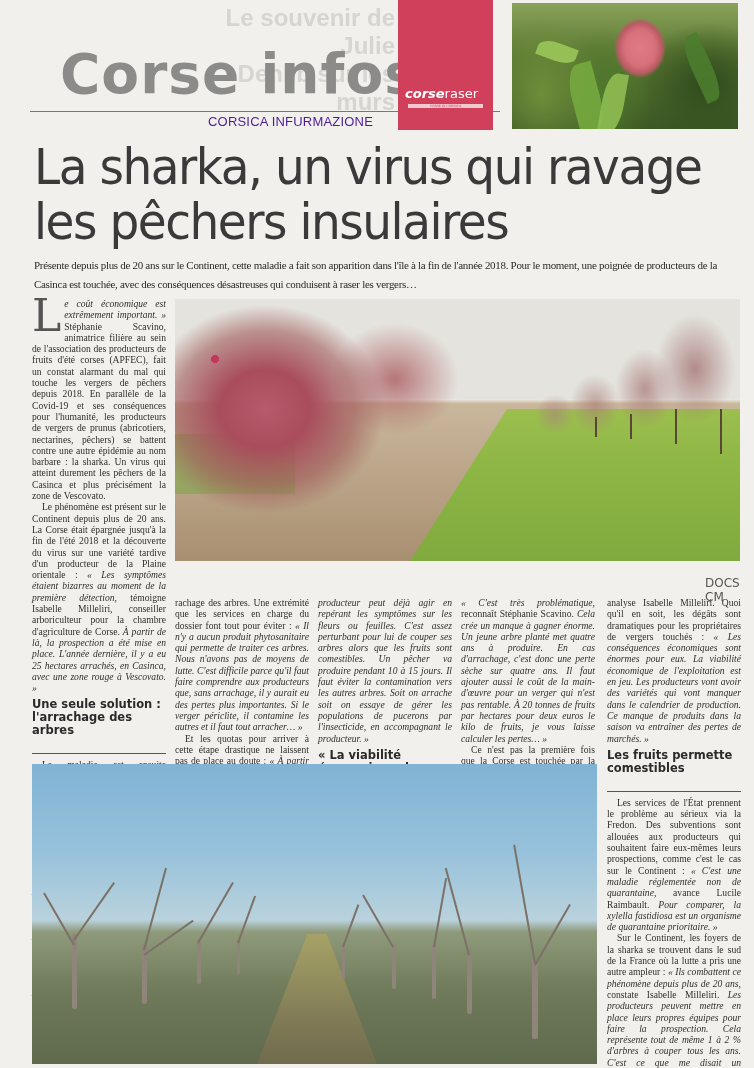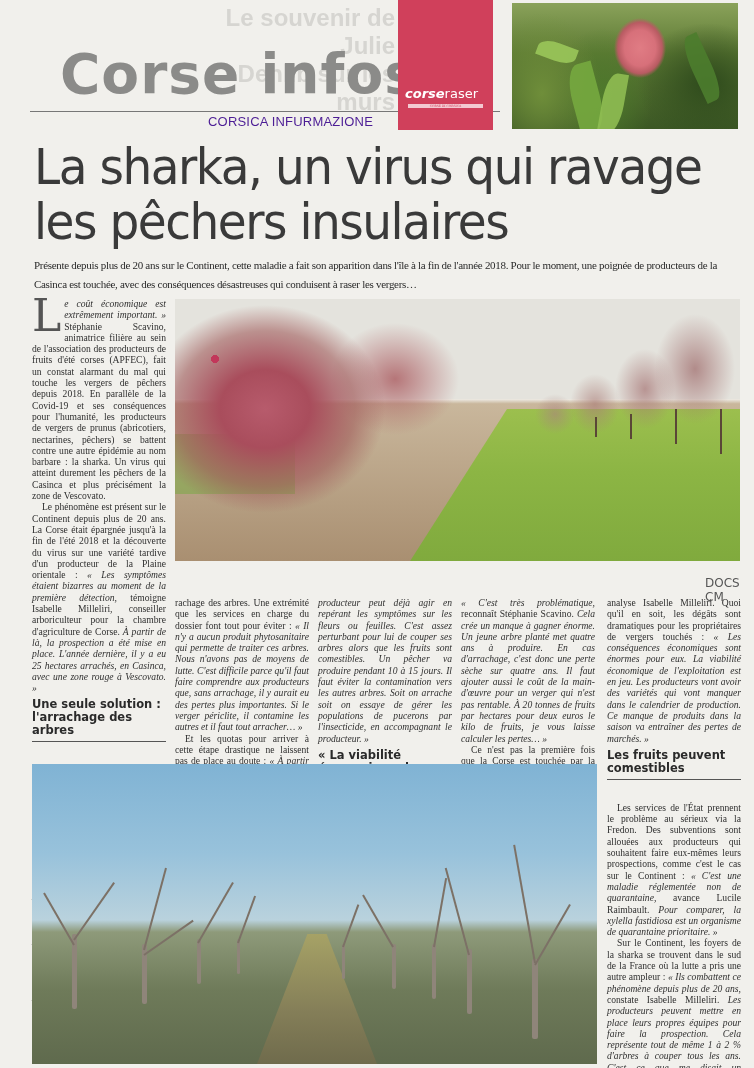--- a/index.html
+++ b/index.html
@@ -77,21 +77,21 @@
   .col p { text-indent: 10px; }
   .col p.noindent { text-indent: 0; }
   .col em { font-style: italic; }
   .dropcap {
     float: left; font-size: 44px; line-height: 36px; margin: 0 3px 0 0;
     color: #555; font-family: "DejaVu Serif", serif;
   }
   .subhead {
     font-family: "DejaVu Sans", sans-serif; font-weight: bold;
     font-size: 11.5px; line-height: 13px; color: #2a2a2a; text-align: left;
-    padding: 5px 0 4px; border-bottom: 1px solid #555; margin-bottom: 22px;
+    padding: 5px 0 16px; border-bottom: 1px solid #555; margin-bottom: 5px;
   }
 
   
   .orchard-photo {
     position: absolute; left: 175px; top: 299px; width: 565px; height: 262px;
     overflow: hidden;
     background:
       linear-gradient(180deg, #e4e3dd 0%, #e4e3dd 38%, transparent 38%),
       linear-gradient(180deg, transparent 38%, #c9b79c 40%, #a98f71 100%);
   }
@@ -208,21 +208,21 @@
     <p>Au total, cinq producteurs de Casinca sont concernés par cette épidémie. Des professionnels inquiets pour leur avenir :</p>
   </div>
 
   <div class="col" style="left:461px;top:597px;width:134px;">
     <p class="noindent"><em>« C'est très problématique,</em><span> reconnaît Stéphanie Scavino. </span><em>Cela crée un manque à gagner énorme. Un jeune arbre planté met quatre ans à produire. En cas d'arrachage, c'est donc une perte sèche sur quatre ans. Il faut ajouter aussi le coût de la main-d'œuvre pour un verger qui n'est pas rentable. À 20 tonnes de fruits par hectares pour deux euros le kilo de fruits, je vous laisse calculer les pertes… »</em></p>
     <p><span>Ce n'est pas la première fois que la Corse est touchée par la sharka. À la fin des années quatre-vingt-dix, plusieurs cas avaient été recensés à Borgo. Cette fois, la souche est différente : </span><em>« On peut imaginer que les pépiniéristes ont peut-être importé des plants contaminés »,</em></p>
   </div>
 
   <div class="col" style="left:607px;top:597px;width:134px;">
     <p class="noindent"><span>analyse Isabelle Milleliri. Quoi qu'il en soit, les dégâts sont dramatiques pour les propriétaires de vergers touchés : </span><em>« Les conséquences économiques sont énormes pour eux. La viabilité économique de l'exploitation est en jeu. Les producteurs vont avoir des variétés qui vont manquer dans le calendrier de production. Ce manque de produits dans la saison va entraîner des pertes de marchés. »</em></p>
-    <div class="subhead">Les fruits peuvent comestibles</div>
+    <div class="subhead">Les fruits permette comestibles</div>
     <p><span>Les services de l'État prennent le problème au sérieux via la Fredon. Des subventions sont allouées aux producteurs qui souhaitent faire eux-mêmes leurs prospections, comme c'est le cas sur le Continent : </span><em>« C'est une maladie réglementée non de quarantaine,</em><span> avance Lucile Raimbault. </span><em>Pour comparer, la xylella fastidiosa est un organisme de quarantaine prioritaire. »</em></p>
     <p><span>Sur le Continent, les foyers de la sharka se trouvent dans le sud de la France où la lutte a pris une autre ampleur : </span><em>« Ils combattent ce phénomène depuis plus de 20 ans,</em><span> constate Isabelle Milleliri. </span><em>Les producteurs peuvent mettre en place leurs propres équipes pour faire la prospection. Cela représente tout de même 1 à 2 % d'arbres à couper tous les ans. C'est ce que me disait un producteur de Perpignan. Ils peuvent assurer une surveillance plus régulière. Des professionnels de Perpignan sont venus récemment en Corse pour former nos producteurs à la reconnaissance des symptômes. »</em></p>
 
   </div>
 
   <div class="bare-photo">
     <div class="path-strip"></div>
 
     <div class="bare-trunk" style="left:40px;top:170px;width:5px;height:75px;"></div>
     <div class="bare-branch" style="left:42px;top:175px;width:70px;transform:rotate(-55deg);"></div>

